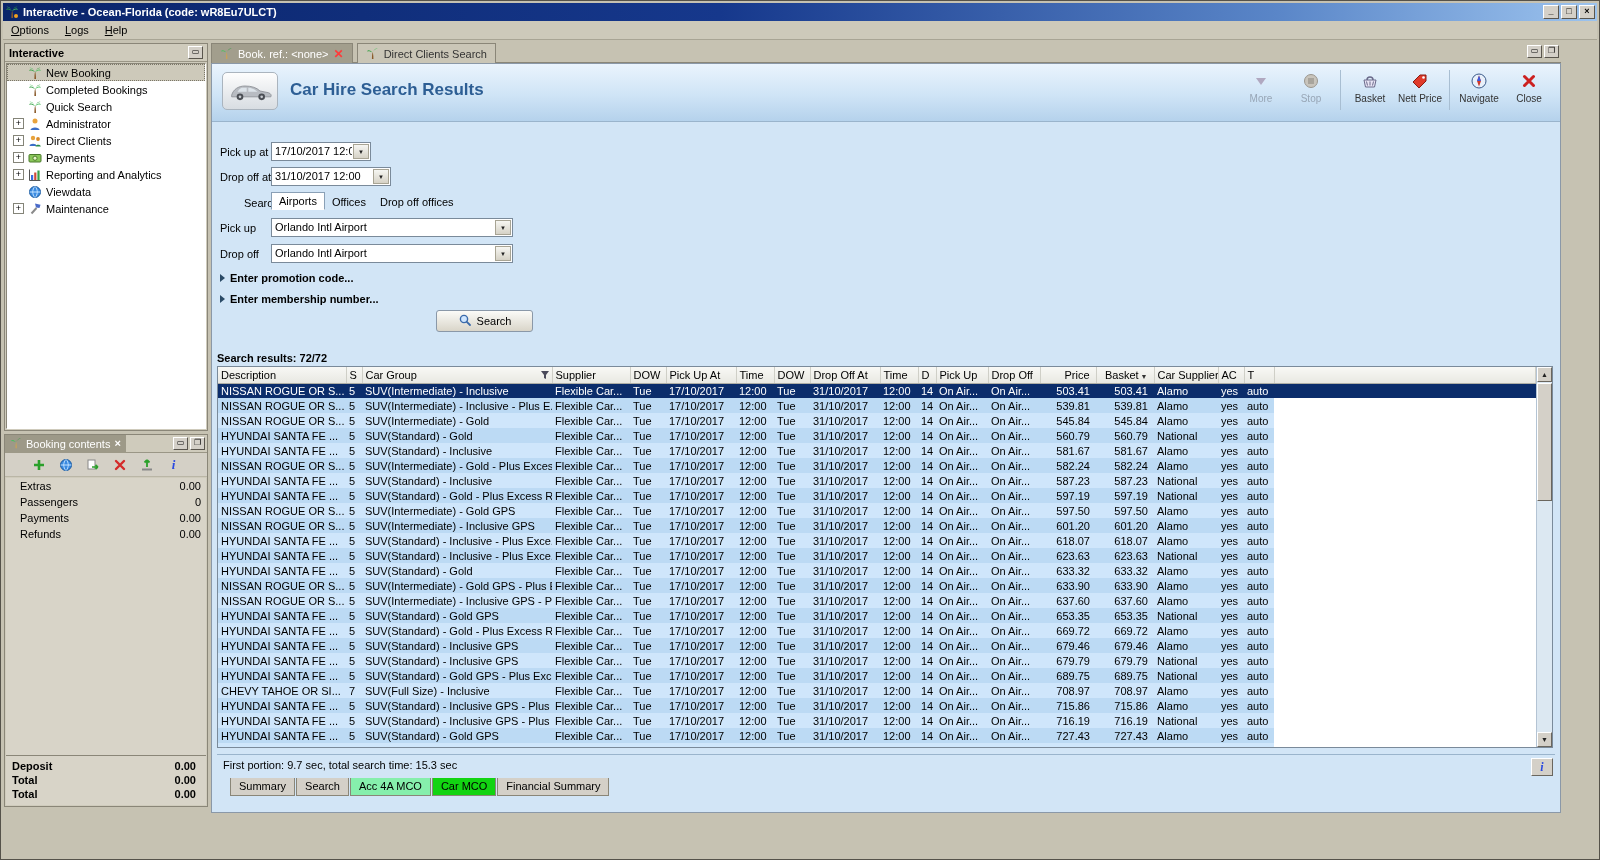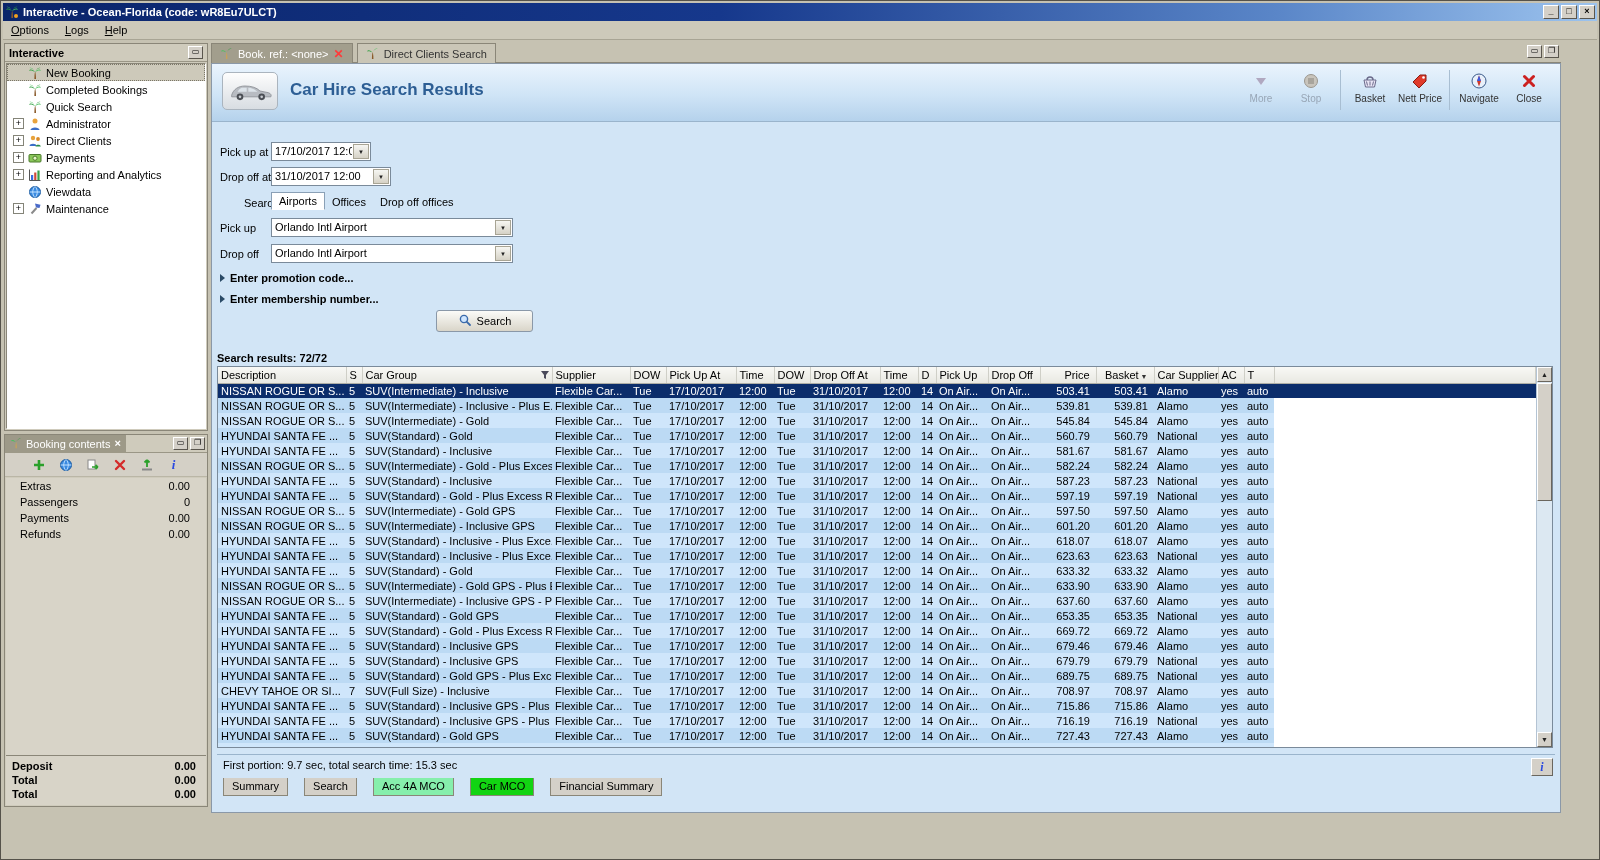--- a/index.html
+++ b/index.html
@@ -38,21 +38,21 @@
   .tree-icon { width:14px; height:14px; flex:0 0 14px; display:inline-flex; }
 
   .booking-panel { position:absolute; left:3px; top:433px; width:204px; height:373px; background:#cfcbbc; border:1px solid #8a8678; }
   .bp-caption { height:18px; display:flex; align-items:center; background:#cfcbbc; border-bottom:1px solid #9a9686; }
   .bp-tab { display:flex; align-items:center; gap:4px; height:18px; padding:0 5px; background:#9d9988; color:#fff; }
   .bp-close { color:#fff; font-weight:bold; font-size:11px; line-height:11px; }
   .bp-winbtns { margin-left:auto; display:flex; gap:2px; padding-right:2px; }
   .bp-toolbar { height:24px; display:flex; align-items:center; justify-content:center; gap:12px; background:#d4d0c6; border-bottom:1px solid #bab6a6; }
   .bp-toolbar .tb-icon { width:15px; height:15px; display:inline-flex; align-items:center; justify-content:center; }
   .bp-body { position:absolute; left:1px; right:1px; top:43px; bottom:1px; background:#d8d4c8; }
-  .bc-row { display:flex; justify-content:space-between; padding:2px 16px 2px 14px; }
+  .bc-row { display:flex; justify-content:space-between; padding:2px 5px 2px 14px; }
   .bc-totals { position:absolute; left:0; right:0; bottom:4px; border-top:1px solid #8a8678; padding-top:3px; }
   .bc-totals .bc-row { font-weight:bold; padding:1px 10px 1px 6px; }
 
   
   .tabstrip { position:absolute; left:210px; top:42px; width:1350px; height:20px; border-bottom:1px solid #8a8678; }
   .doc-tab { display:inline-flex; align-items:center; gap:5px; height:20px; padding:0 8px; margin-right:1px;
     border:1px solid #8a8678; border-bottom:none; background:#cac6b7; color:#333; vertical-align:top; }
   .doc-tab.active { background:#a29e8d; color:#fff; }
   .doc-tab .tab-icon { width:13px; height:13px; display:inline-flex; }
   .tab-close { color:#ff3a3a; font-weight:bold; font-size:12px; line-height:12px; }
@@ -108,21 +108,21 @@
   .vscroll { position:absolute; right:0; top:0; bottom:0; width:16px; background:#dce8f2; border-left:1px solid #b4c4d4; }
   .sb-btn { position:absolute; left:0; width:15px; height:15px; background:#d4d0c8; border:1px solid; border-color:#fff #6a665e #6a665e #fff;
     font-size:7px; line-height:13px; text-align:center; color:#222; }
   .sb-up { top:0; } .sb-down { bottom:0; }
   .sb-thumb { position:absolute; left:0; top:16px; width:15px; height:118px; background:#d4d0c8; border:1px solid; border-color:#fff #6a665e #6a665e #fff; }
 
   .status-line { position:absolute; left:5px; right:5px; top:690px; height:22px; border-top:1px solid #9ab4cc; padding:4px 6px 0 6px; }
   .info-btn { position:absolute; right:2px; top:3px; width:22px; height:18px; background:#d4d0c8; border:1px solid; border-color:#fff #6a665e #6a665e #fff;
     text-align:center; font-family:"Liberation Serif", serif; font-weight:bold; font-style:italic; color:#2a4ae0; font-size:12px; line-height:16px; }
 
-  .bottom-tabs { position:absolute; left:11px; top:714px; display:flex;gap:15px; }
+  .bottom-tabs { position:absolute; left:18px; top:714px; display:flex; }
   .b-tab { padding:2px 8px 3px 8px; background:#d4d0c8; border:1px solid #8a8678; border-top:none; margin-right:1px; }
   .b-tab.green { background:#86efac; }
   .b-tab.green-bright { background:#12d412; font-weight:normal; }
   .b-tab.active { border-width:1px; }
 
   
   .statusbar { position:absolute; left:2px; right:2px; bottom:2px; height:15px; background:#c6c2b2; }
   .sb-user { position:absolute; left:788px; top:1px; display:flex; gap:14px; }
   .sb-time { position:absolute; right:8px; top:1px; }
 </style>

